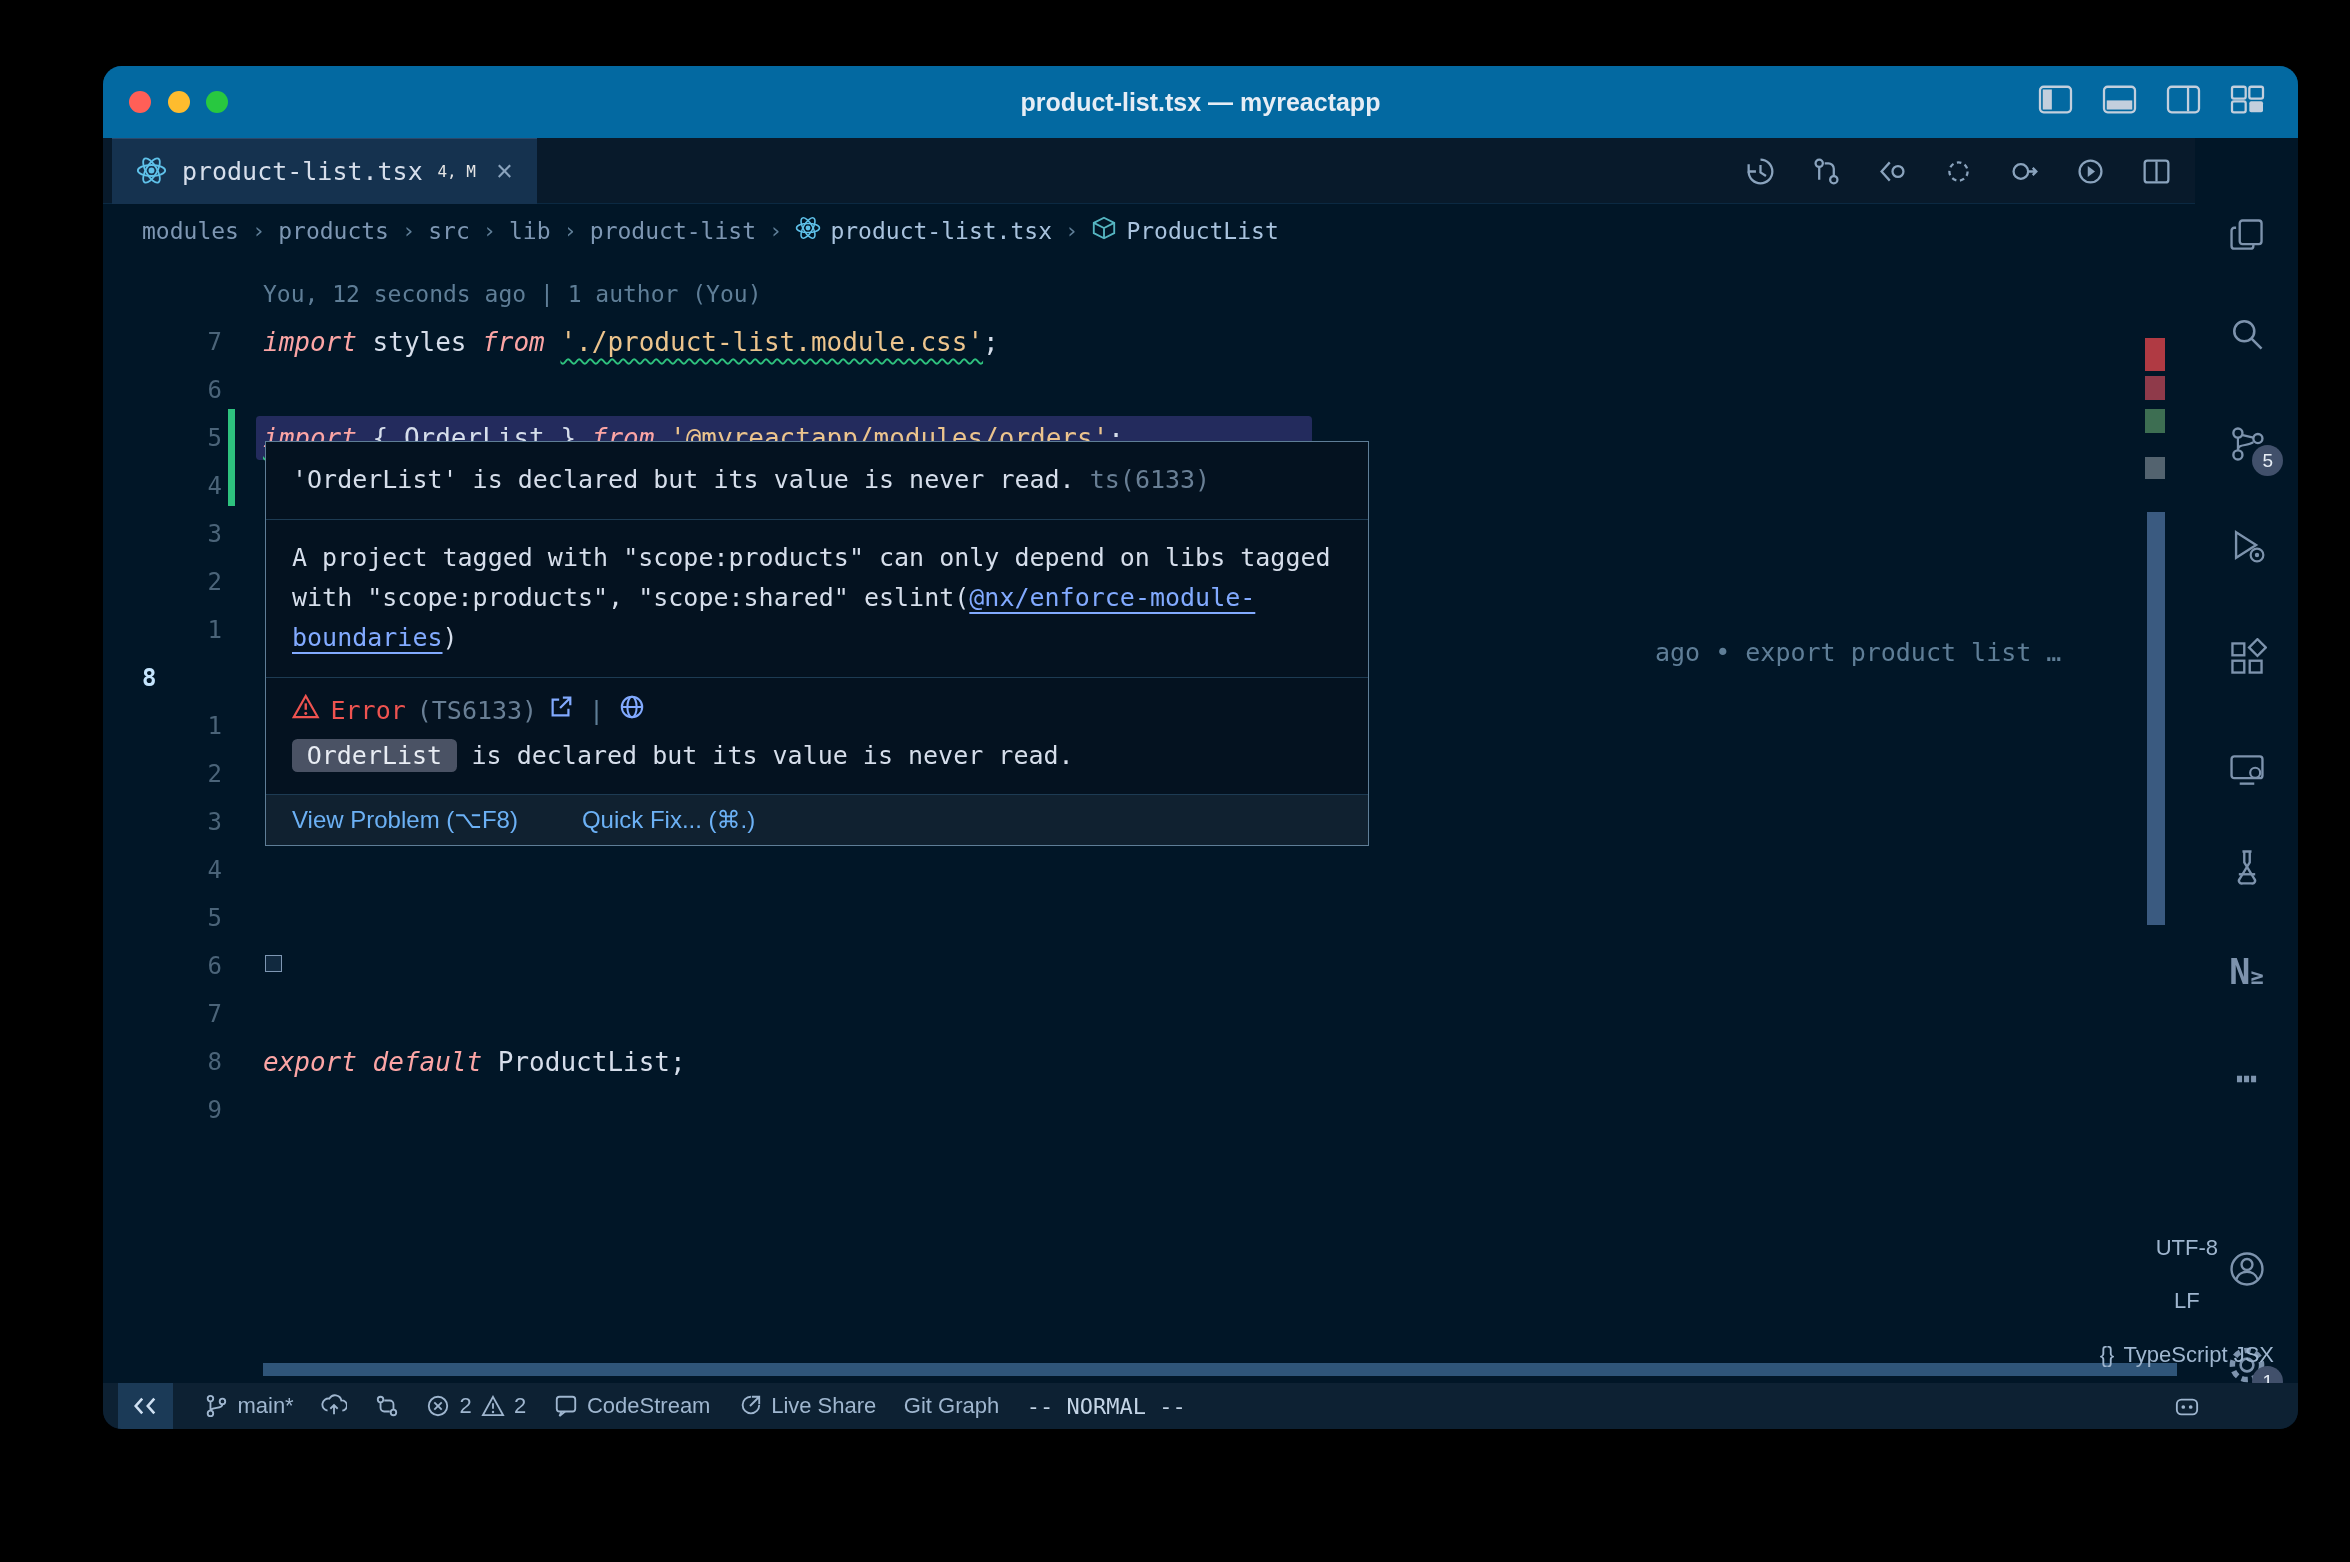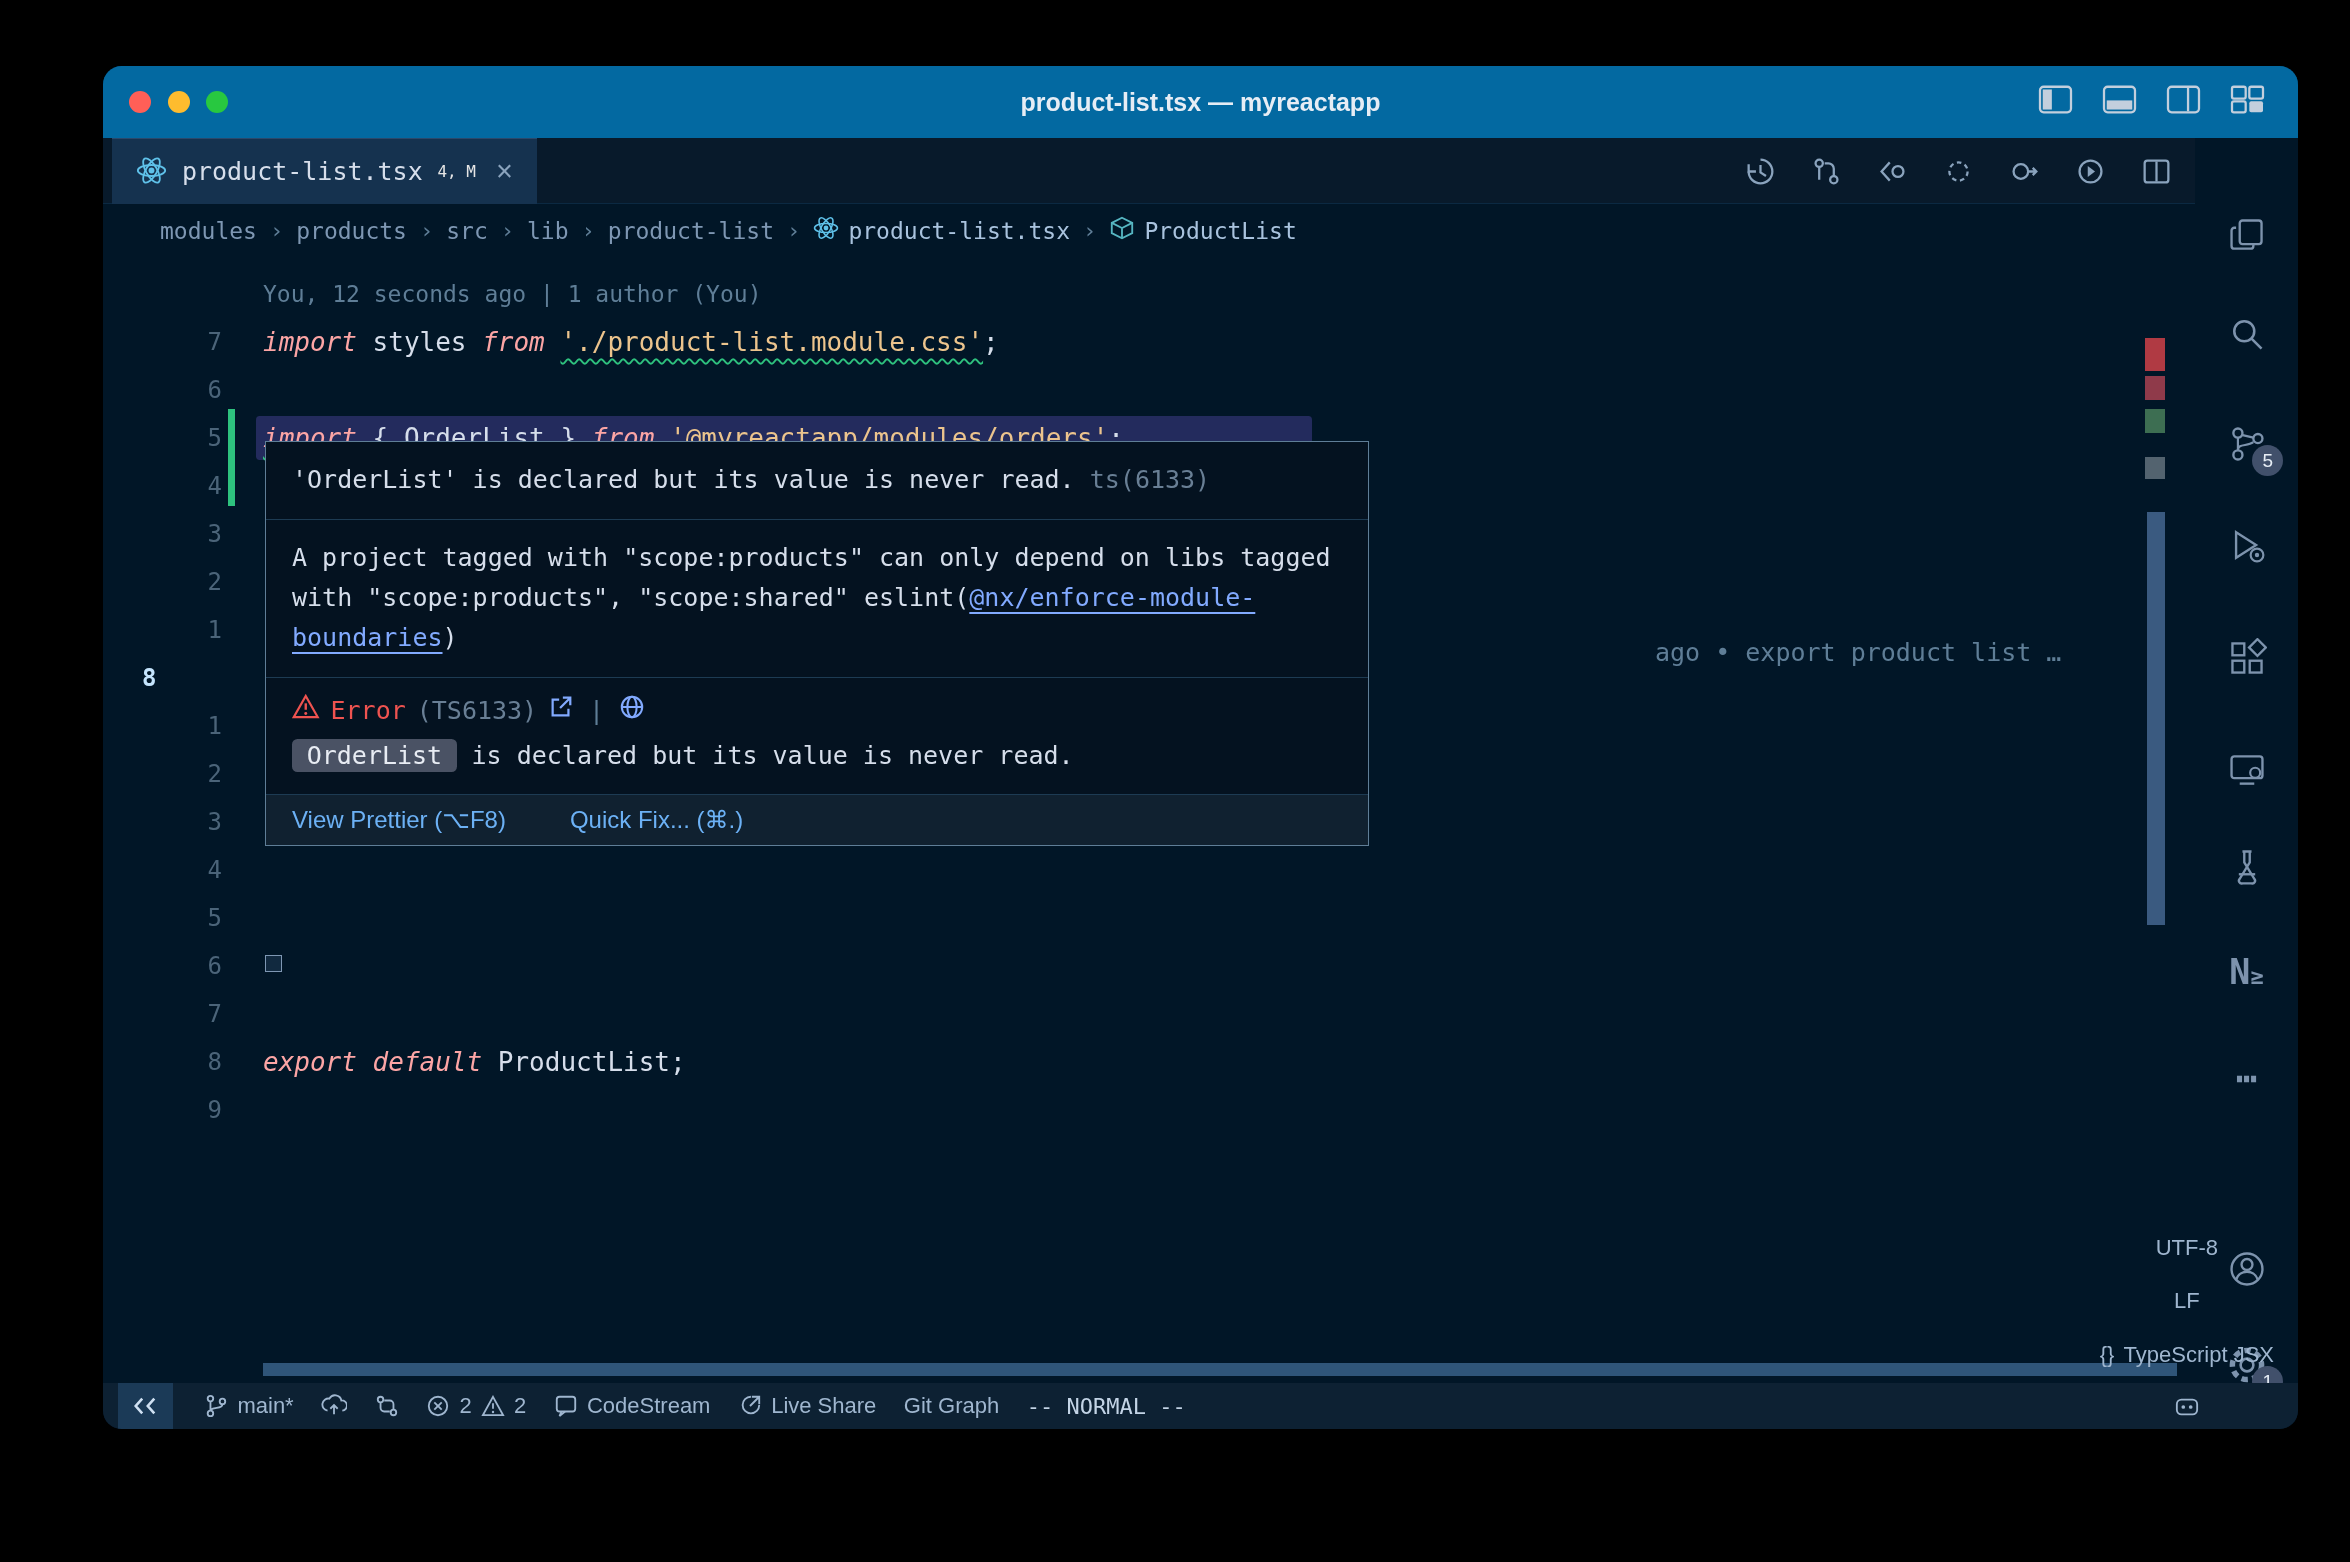--- a/index.html
+++ b/index.html
@@ -27,21 +27,21 @@
   .tab-name { color:#d6deeb; font-family:"DejaVu Sans Mono", monospace; font-size:25px; }
   .tab-badge { color:#e5e5e5; font-family:"DejaVu Sans Mono", monospace; font-size:16px; }
   .tab-close { color:#8aa3bd; font-size:29px; margin-left:5.5px; cursor:pointer; }
   .editor-actions { position:absolute; right:64px; top:0; height:66px; display:flex; gap:35px;
                     align-items:center; }
   .editor-actions svg, .ea-txt { display:block; }
   .ea-txt { color:#8aa3bd; font-size:27.5px; }
 
   
   .breadcrumbs { position:absolute; left:0; top:138px; right:103px; height:53px;
-                 display:flex; align-items:center; gap:13px; padding-left:57px;
+                 display:flex; align-items:center; gap:13px; padding-left:39px;
                  font-family:"DejaVu Sans Mono", monospace; font-size:23px; color:#7e97b3; }
   .bc-sep { color:#5f7e97; font-size:22px; }
   .bc-item { cursor:pointer; }
   .bc-file { color:#a9c3de; display:flex; align-items:center; gap:9.2px; }
 
   
   .editor { position:absolute; left:0; top:191px; width:2092px; height:1126px; background:#011627; }
   .gutter { position:absolute; left:0; top:13px; width:119px; text-align:right;
             font-family:"DejaVu Sans Mono", monospace; font-size:24px; color:#4b6479; }
   .gutter .gr { height:48px; line-height:48px; }
@@ -327,21 +327,21 @@
               <ellipse cx="14" cy="14" rx="5" ry="11" fill="none" stroke="#82aaff" stroke-width="2.2"></ellipse>
               <line x1="3" y1="14" x2="25" y2="14" stroke="#82aaff" stroke-width="2.2"></line>
             </svg>
         </span>
       </div>
       <div class="pp-chiprow">
         <span class="chip">OrderList</span>
         <span>is declared but its value is never read.</span>
       </div>
       <div class="pp-footer">
-        <span class="pp-action">View Prettier (⌥F8)</span>
+        <span class="pp-action">View Problem (⌥F8)</span>
         <span class="pp-action">Quick Fix... (⌘.)</span>
       </div>
     </div>
     <div class="resize-sq"></div>
 
     <div class="mark m-red1"></div>
     <div class="mark m-red2"></div>
     <div class="mark m-green"></div>
     <div class="mark m-gray"></div>
     <div class="vthumb"></div>

